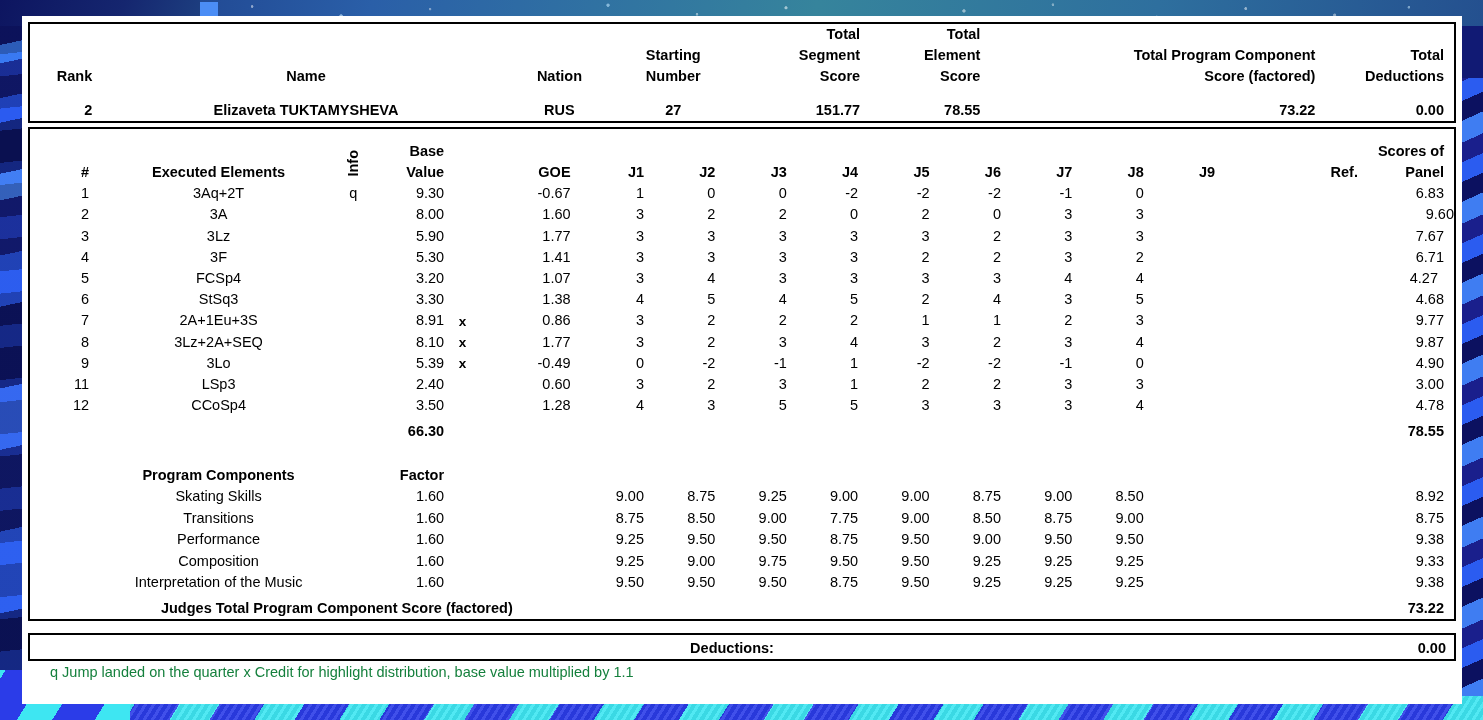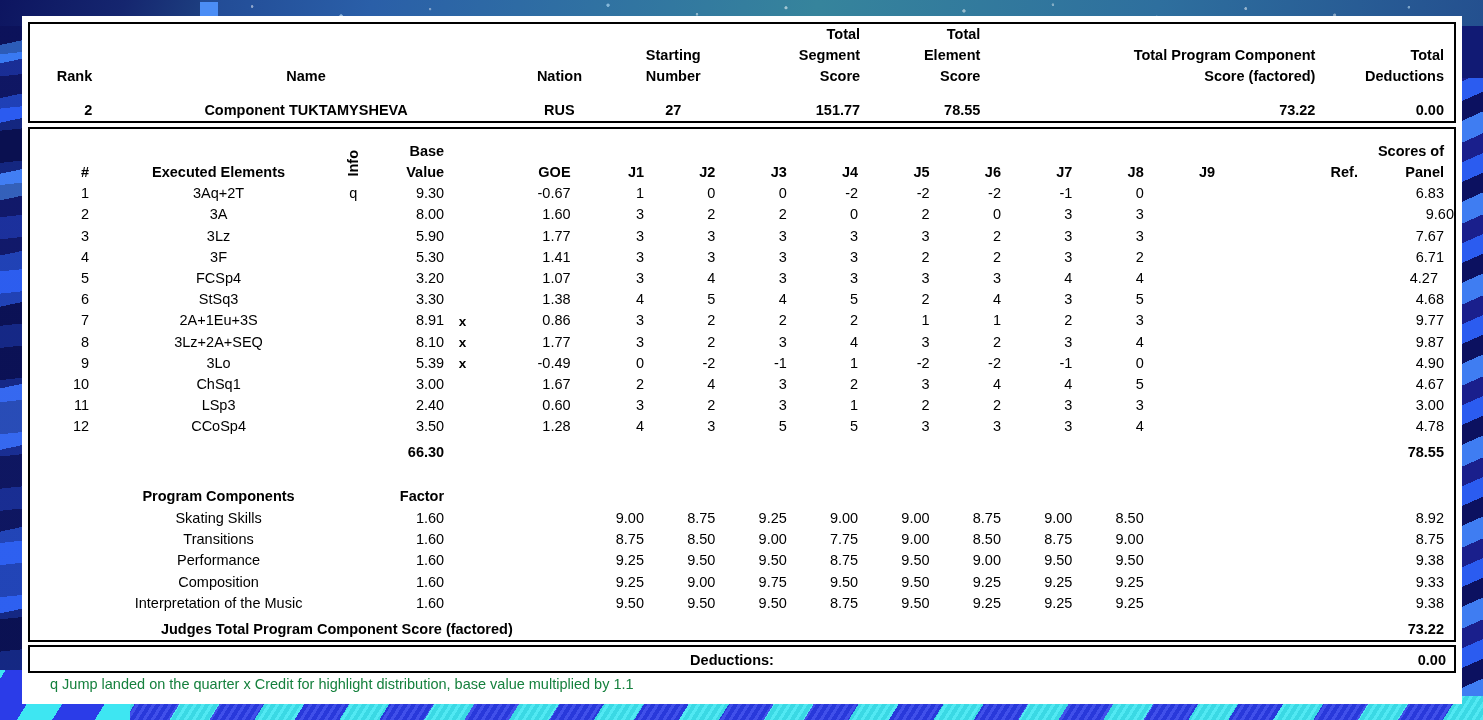--- a/index.html
+++ b/index.html
@@ -189,21 +189,21 @@
 
   
   .el-hdr td { height: 54px; vertical-align: bottom; padding-bottom: 2px; }
   .el-row td { height: 21.2px; font-size: 14.6px; padding-bottom: 0px; vertical-align: bottom; }
   .el-total td { height: 26px; font-weight: bold; font-size: 15px; vertical-align: bottom; }
 
   .pc-title td { height: 44px; vertical-align: bottom; font-weight: bold; font-size: 15px; padding-bottom: 3px; }
   .pc-row td { height: 21.4px; font-size: 14.6px; vertical-align: bottom; }
   .pc-total td { height: 26px; font-weight: bold; font-size: 15px; vertical-align: bottom; padding-bottom: 2px;}
 
-  .ded-box { margin-top: 3px; }
+  .ded-box { margin-top: 12px; }
   .ded-row td { height: 24px; font-weight: bold; font-size: 15px; vertical-align: middle; }
 
   .legend {
     margin: 3px 6px 0 6px;
     padding-left: 22px;
     font-size: 14.5px;
     color: #15803d;
   }
 
   .info-rot {
@@ -260,21 +260,21 @@
           <td class="hdr r">Total
 Element
 Score</td>
           <td class="hdr r">Total Program Component
 Score (factored)</td>
           <td class="hdr r" style="padding-right:10px">Total
 Deductions</td>
         </tr>
         <tr class="sum-val">
           <td class="r">2</td>
-          <td class="l" style="padding-left:14px">Component TUKTAMYSHEVA</td>
+          <td class="l" style="padding-left:14px">Elizaveta TUKTAMYSHEVA</td>
           <td class="c">RUS</td>
           <td class="c">27</td>
           <td class="r">151.77</td>
           <td class="r">78.55</td>
           <td class="r">73.22</td>
           <td class="r" style="padding-right:10px">0.00</td>
         </tr>
       </tbody>
         </table>
     </div>
@@ -502,40 +502,20 @@
               <td class="r">-2</td>
               <td class="r">-2</td>
               <td class="r">-1</td>
               <td class="r">0</td>
               <td class="r"></td>
               <td></td>
               <td class="r"></td>
               <td class="r" style="padding-right:10px">4.90</td>
             </tr>
             <tr class="el-row">
-              <td class="r">10</td>
-              <td class="l" style="padding-left:14px">ChSq1</td>
-              <td class="c"></td>
-              <td class="r">3.00</td>
-              <td class="c" style="font-weight:bold;font-size:13.5px"></td>
-              <td class="r">1.67</td>
-              <td class="r">2</td>
-              <td class="r">4</td>
-              <td class="r">3</td>
-              <td class="r">2</td>
-              <td class="r">3</td>
-              <td class="r">4</td>
-              <td class="r">4</td>
-              <td class="r">5</td>
-              <td class="r"></td>
-              <td></td>
-              <td class="r"></td>
-              <td class="r" style="padding-right:10px">4.67</td>
-            </tr>
-            <tr class="el-row">
               <td class="r">11</td>
               <td class="l" style="padding-left:14px">LSp3</td>
               <td class="c"></td>
               <td class="r">2.40</td>
               <td class="c" style="font-weight:bold;font-size:13.5px"></td>
               <td class="r">0.60</td>
               <td class="r">3</td>
               <td class="r">2</td>
               <td class="r">3</td>
               <td class="r">1</td>

